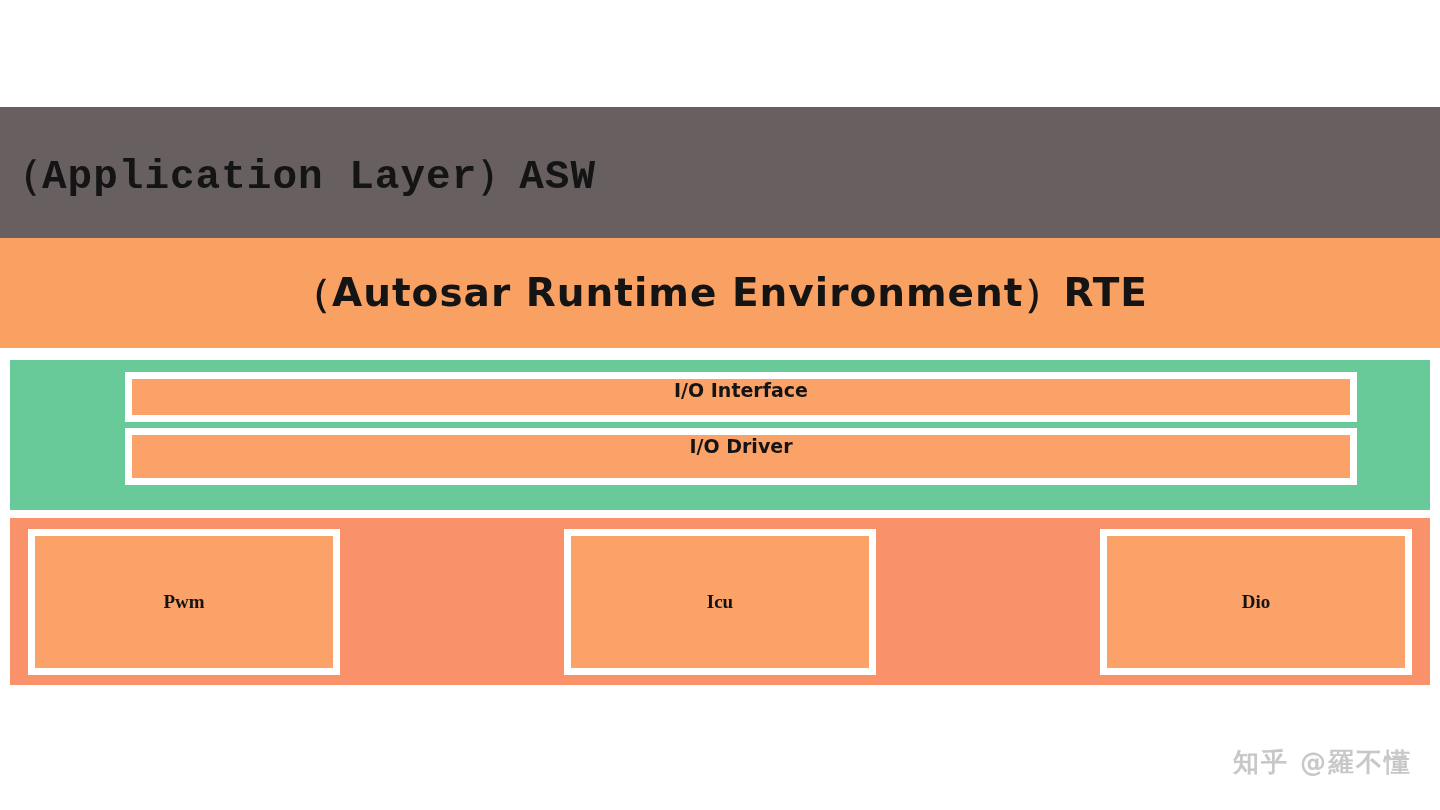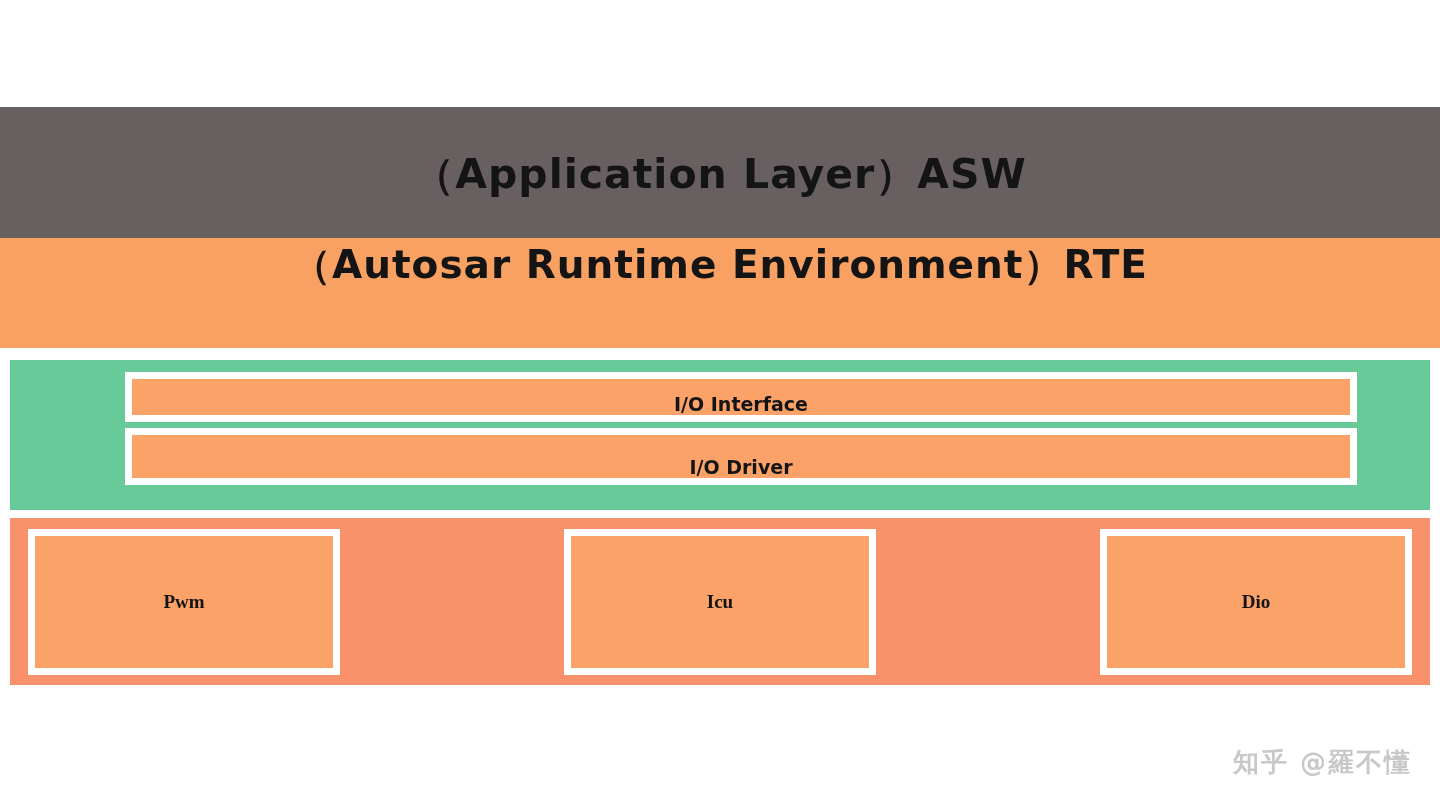--- a/index.html
+++ b/index.html
@@ -20,36 +20,38 @@
   }
 
   
   .band-asw {
     position: absolute;
     left: 0; top: 107px;
     width: 1440px; height: 135px;
     background: #675f60;
     display: flex;
     align-items: center;
-    justify-content: center;
+    justify-content: flex-start;
+    font-family: Liberation Mono, monospace;
   }
   .band-asw .band-title {
     color: #141414;
     font-size: 41px;
     font-weight: bold;
     letter-spacing: 1px;
   }
 
   
   .band-rte {
     position: absolute;
     left: 0; top: 238px;
     width: 1440px; height: 110px;
     background: #f9a163;
     display: flex;
+    align-items: center;
     justify-content: center;
   }
   .band-rte .band-title {
     color: #141414;
     font-size: 39px;
     font-weight: bold;
     letter-spacing: 1px;
   }
 
   
@@ -60,21 +62,21 @@
     background: #68ca99;
   }
   .io-bar {
     position: absolute;
     left: 115px;
     width: 1232px;
     background: #fba268;
     border: 7px solid #ffffff;
     box-sizing: border-box;
     display: flex;
-    align-items: flex-end;
+    align-items: flex-start;
     justify-content: center;
   }
   .io-bar.interface {
     top: 12px;
     height: 50px;
   }
   .io-bar.driver {
     top: 68px;
     height: 57px;
   }

